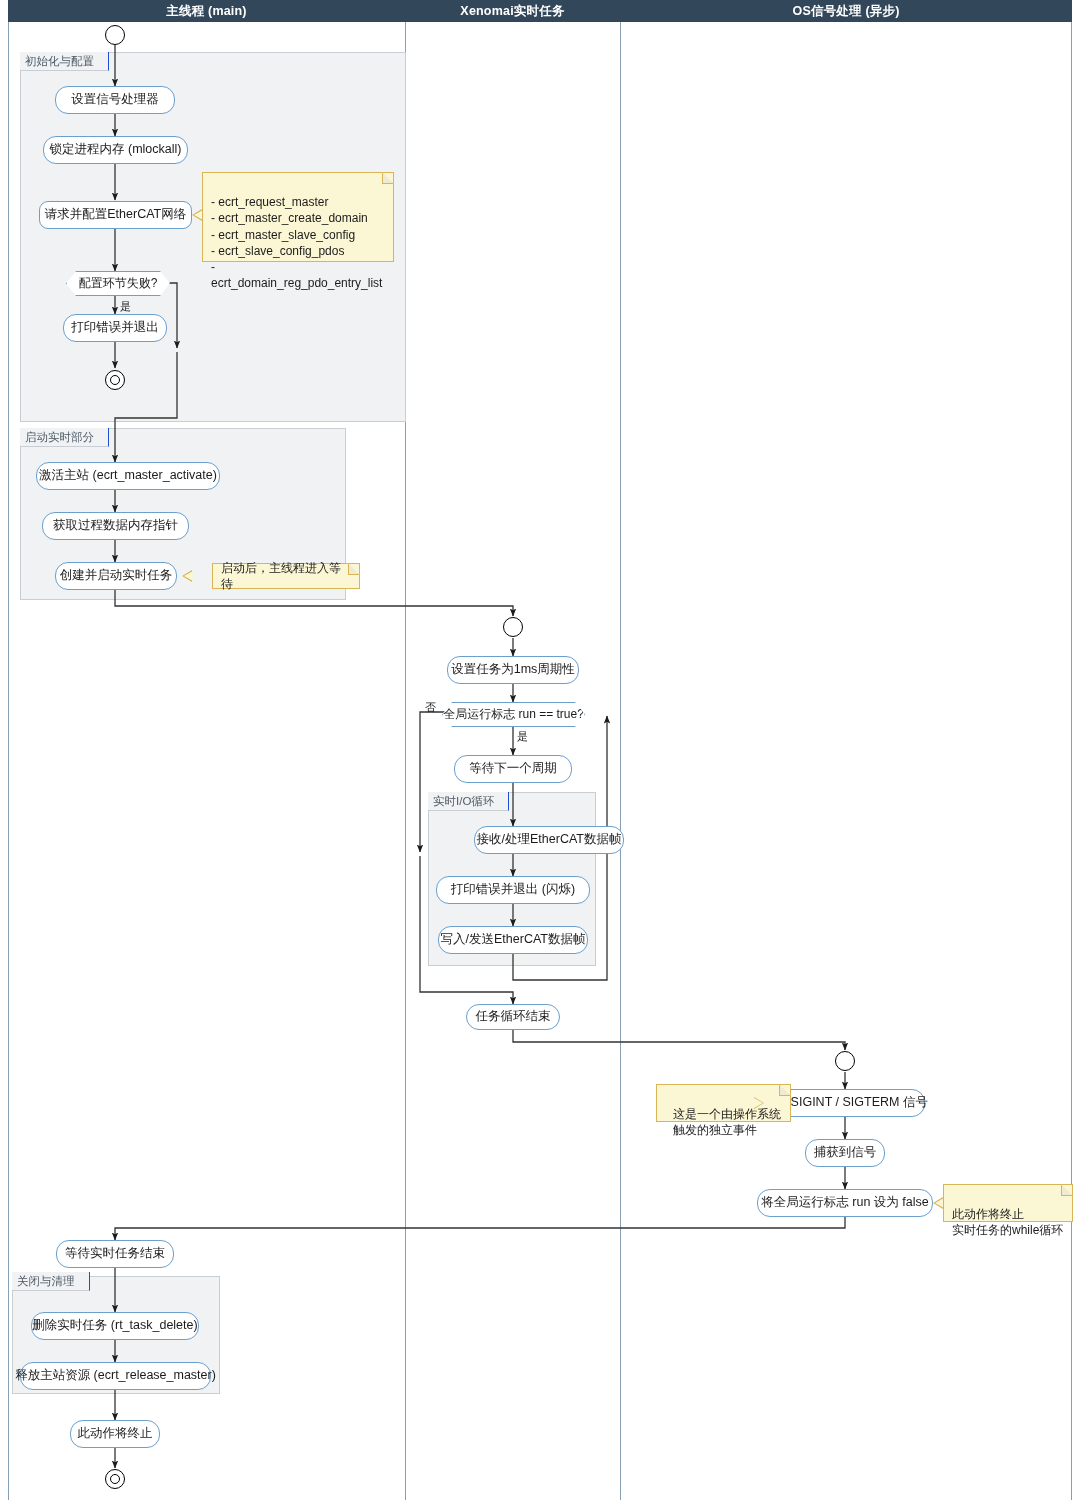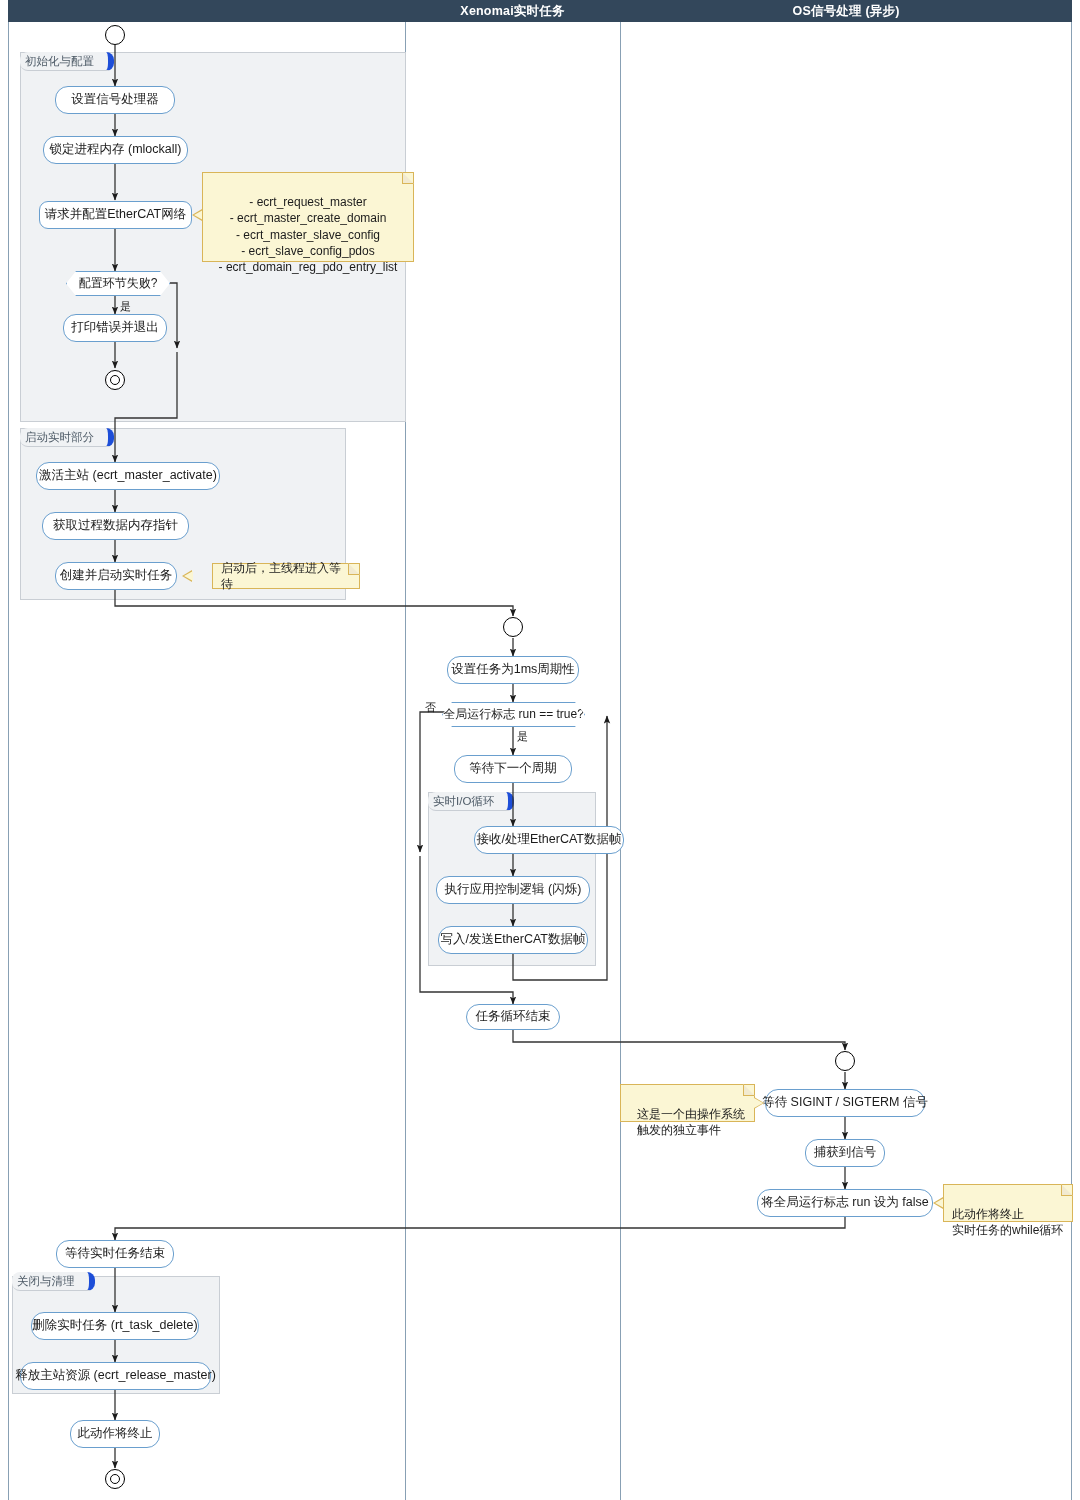--- a/index.html
+++ b/index.html
@@ -30,29 +30,28 @@
   
   .partition{
     position:absolute;
     background:#f0f2f4;
     border:1px solid #c9ced4;
     box-sizing:border-box;
   }
   .partition-label{
     position:absolute;
     background:#f0f2f4;
-    border-right:6px solid #1d4ed8;
+    border-right:1px solid #1d4ed8;
     border-bottom:1px solid #c9ced4;
     color:#4d5a66;
     font-size:11.5px;
     padding:2px 14px 2px 5px;
     box-sizing:border-box;
     white-space:nowrap;
     line-height:14px;
-    border-radius:8px;
   }
 
   
   .node{
     position:absolute;
     background:#ffffff;
     border:1.2px solid #6a9fce;
     border-radius:13px;
     color:#1b1b1b;
     font-size:12.5px;
@@ -144,20 +143,21 @@
   }
 
   svg.edges{position:absolute;left:0;top:0;width:1080px;height:1500px;pointer-events:none;}
 </style>
 </head>
 <body>
 
 <div id="root">
 
   <div class="header-band"></div>
+  <div class="lane-header" style="left:8px;width:397px;">主线程 (main)</div>
   <div class="lane-header" style="left:405px;width:215px;">Xenomai实时任务</div>
   <div class="lane-header" style="left:620px;width:452px;">OS信号处理 (异步)</div>
 
   <div class="frame-left"></div>
   <div class="frame-right"></div>
   <div class="lane-divider" style="left:405px;"></div>
   <div class="lane-divider" style="left:620px;"></div>
 
   <div class="partition" style="left:20px;top:52px;width:386px;height:370px;"></div>
   <div class="partition-label" style="left:20px;top:52px;">初始化与配置</div>
@@ -245,21 +245,21 @@
 
   <div class="beak leftb" style="left:182px;top:570px;"></div>
   <div class="beak left" style="left:184px;top:571px;"></div>
   <div class="note" style="left:192px;top:563px;width:148px;height:26px;display:flex;align-items:center;margin-left:20px;">
     <span>启动后，主线程进入等待</span>
     <span class="fold"></span>
   </div>
 
   <div class="beak leftb" style="left:192px;top:209px;"></div>
   <div class="beak left" style="left:194px;top:210px;"></div>
-  <div class="note" style="left:202px;top:172px;width:212px;height:90px;text-align:center;">
+  <div class="note" style="left:202px;top:172px;width:192px;height:90px;">
     <span>- ecrt_request_master
 - ecrt_master_create_domain
 - ecrt_master_slave_config
 - ecrt_slave_config_pdos
 - ecrt_domain_reg_pdo_entry_list</span>
     <span class="fold"></span>
   </div>
 
   <div class="start-circle" style="left:503px;top:617px;"></div>
 
@@ -268,35 +268,35 @@
   <div class="decision" style="left:442px;top:702px;width:143px;height:25px;">
     <span class="dec-inner">全局运行标志 run == true?</span>
   </div>
   <div class="edge-label" style="left:425px;top:700px;">否</div>
   <div class="edge-label" style="left:517px;top:729px;">是</div>
 
   <div class="node" style="left:454px;top:755px;width:118px;height:28px;">等待下一个周期</div>
 
   <div class="node" style="left:438px;top:826px;width:150px;height:28px;margin-left:36px;">接收/处理EtherCAT数据帧</div>
 
-  <div class="node" style="left:436px;top:876px;width:154px;height:28px;">执行应用控制逻辑 (闪烁)</div>
+  <div class="node" style="left:436px;top:876px;width:154px;height:28px;">打印错误并退出 (闪烁)</div>
 
   <div class="node" style="left:438px;top:926px;width:150px;height:28px;">写入/发送EtherCAT数据帧</div>
 
   <div class="node" style="left:466px;top:1004px;width:94px;height:26px;">任务循环结束</div>
 
   <div class="start-circle" style="left:835px;top:1051px;"></div>
 
   <div class="node" style="left:765px;top:1089px;width:160px;height:28px;">等待 SIGINT / SIGTERM 信号</div>
 
   <div class="node" style="left:805px;top:1139px;width:80px;height:28px;">捕获到信号</div>
 
   <div class="node" style="left:757px;top:1189px;width:176px;height:28px;">将全局运行标志 run 设为 false</div>
 
-  <div class="note" style="left:620px;top:1084px;width:135px;height:38px;padding-left:16px;">
+  <div class="note" style="left:656px;top:1084px;width:135px;height:38px;padding-left:16px;">
     <span>这是一个由操作系统
 触发的独立事件</span>
     <span class="fold"></span>
   </div>
   <div class="beak rightb" style="left:754px;top:1097px;"></div>
   <div class="beak right" style="left:754px;top:1098px;"></div>
 
   <div class="beak leftb" style="left:933px;top:1197px;"></div>
   <div class="beak left" style="left:935px;top:1198px;"></div>
   <div class="note" style="left:943px;top:1184px;width:130px;height:38px;">

